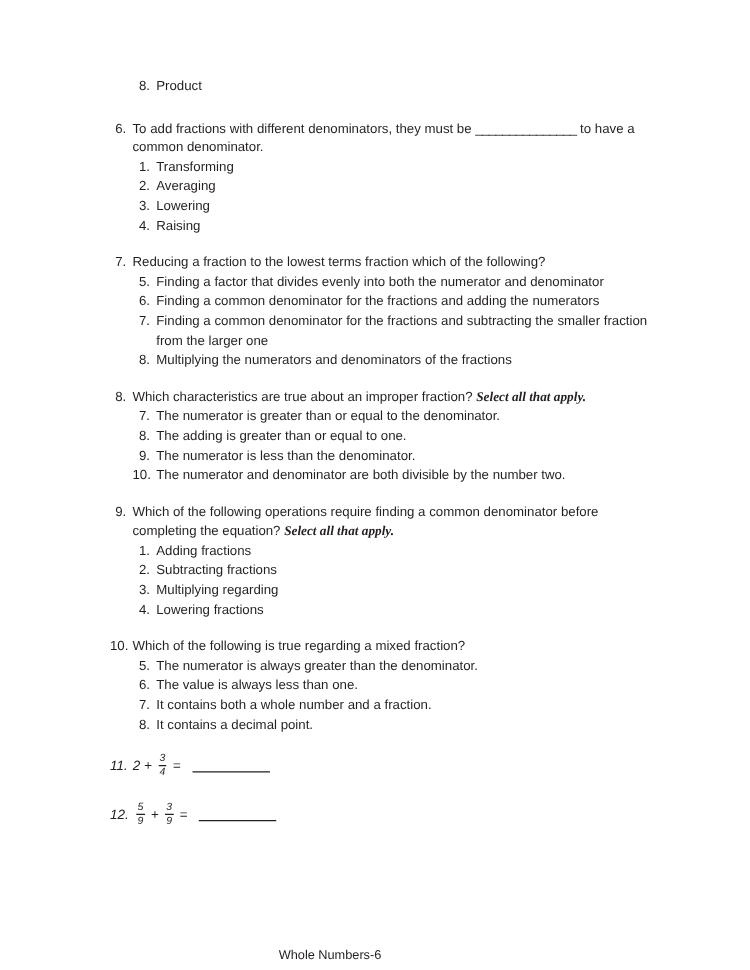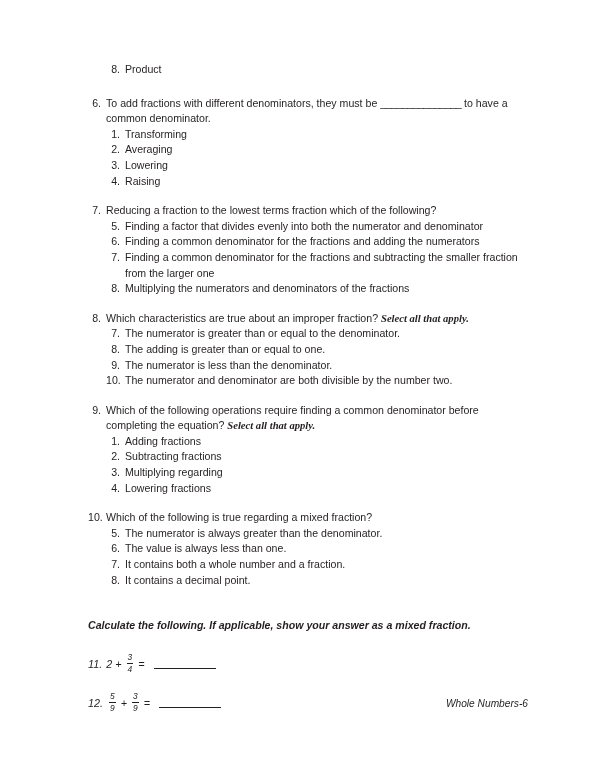--- a/index.html
+++ b/index.html
@@ -115,25 +115,24 @@
     width: 62px;
     border-bottom: 1px solid #231f20;
     margin-left: 6px;
     height: 9px;
   }
 
   
   .footer {
     position: absolute;
     left: 0;
-    top: 698px;
+    top: 759px;
     width: 528px;
-    text-align: right;
+    text-align: center;
     font-size: 10.2px;
-    font-style: italic;
     color: #231f20;
   }
 </style>
 </head>
 <body>
 
 <div class="page">
   <div class="content">
 
     <div class="q-block" style="margin-bottom:18px;">
@@ -261,21 +260,20 @@
           <span class="num">7.</span>
           <span class="txt">It contains both a whole number and a fraction.</span>
         </div>
         <div class="row opt-row">
           <span class="num">8.</span>
           <span class="txt">It contains a decimal point.</span>
         </div>
       </div>
     </div>
 
-    <div class="instruction">Calculate the following. If applicable, show your answer as a mixed fraction.</div>
 
     <div class="calc-row">
       <span class="calc-num">11.</span>
       <span>2</span>
       <span class="calc-op">+</span>
       <span class="frac">
         <span class="nume">3</span>
         <span class="deno">4</span>
       </span>
       <span class="calc-op">=</span>

